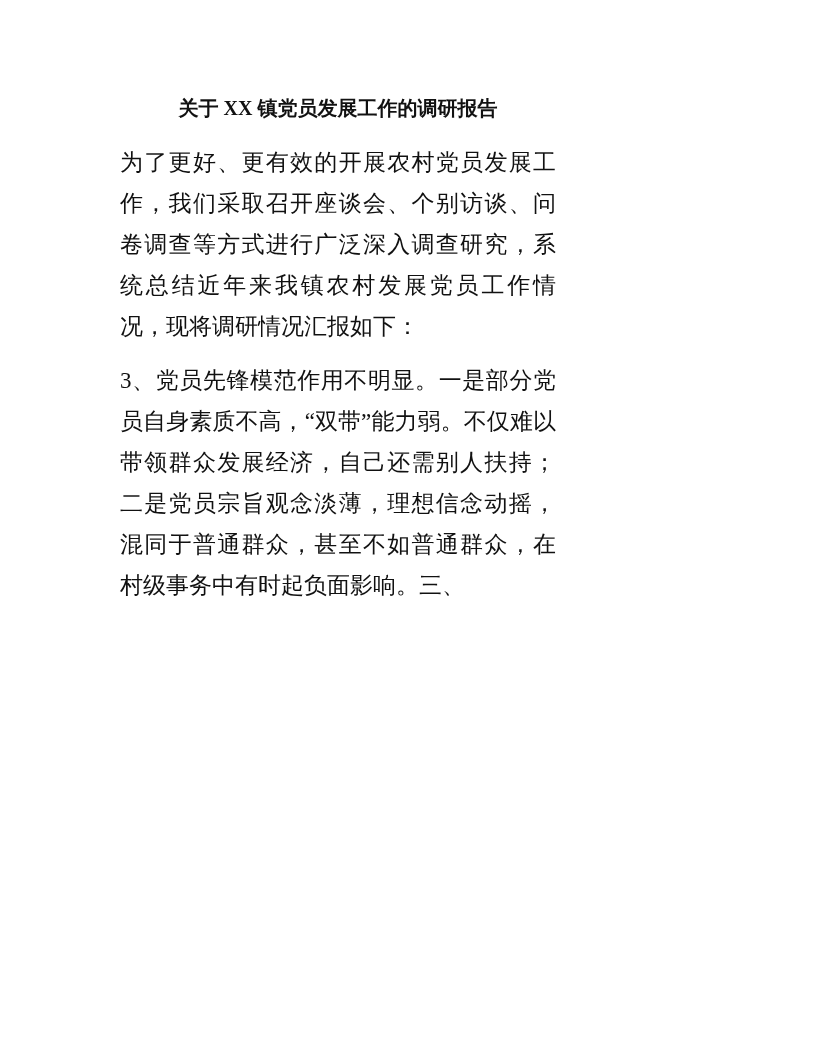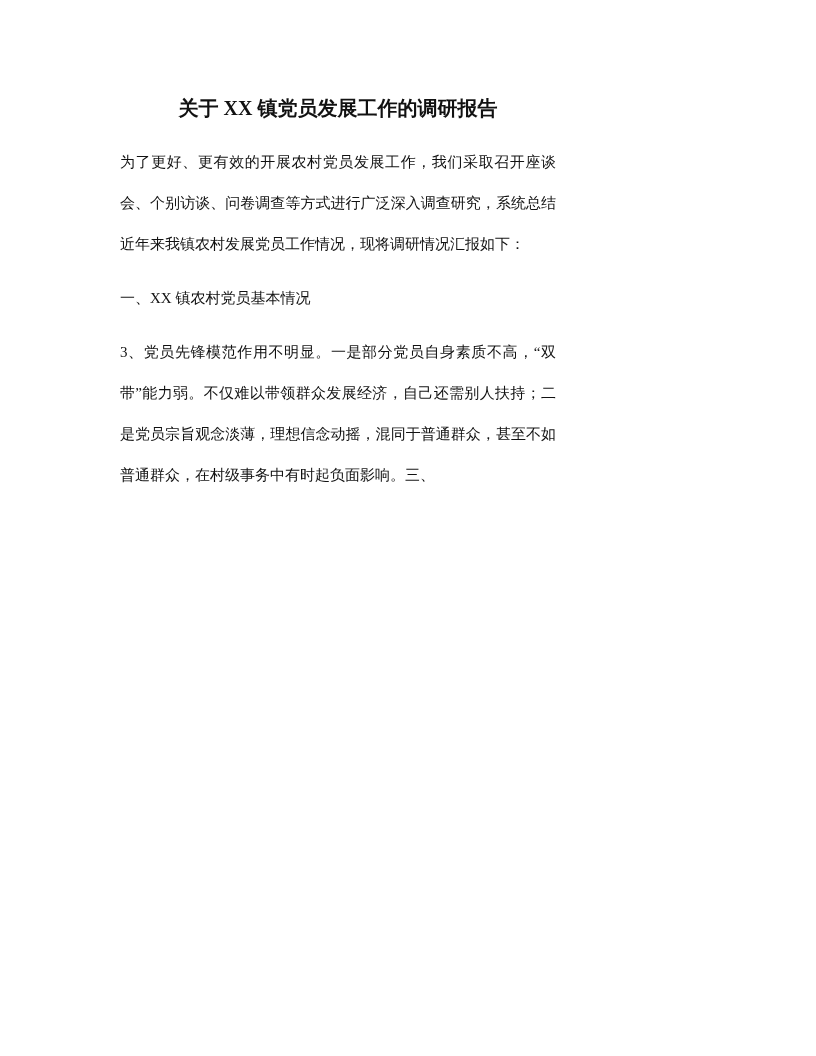--- a/index.html
+++ b/index.html
@@ -18,34 +18,33 @@
     overflow: hidden;
   }
   .doc-title {
     font-size: 20px;
     font-weight: bold;
     line-height: 41px;
     text-align: center;
     margin: 0 0 13px 0;
   }
   .para {
-    font-size: 15px;
+    font-size: 23px;
     line-height: 41px;
     text-align: justify;
     margin: 0 0 13px 0;
     word-break: break-all;
   }
 </style>
 </head>
 <body>
 
 <div class="page">
   <h1 class="doc-title">关于 XX 镇党员发展工作的调研报告</h1>
 
   <p class="para">为了更好、更有效的开展农村党员发展工作，我们采取召开座谈会、个别访谈、问卷调查等方式进行广泛深入调查研究，系统总结近年来我镇农村发展党员工作情况，现将调研情况汇报如下：</p>
 
-  <p class="para">一、XX 镇农村党员基本情况</p>
 
 
 
 
   <p class="para">3、党员先锋模范作用不明显。一是部分党员自身素质不高，“双带”能力弱。不仅难以带领群众发展经济，自己还需别人扶持；二是党员宗旨观念淡薄，理想信念动摇，混同于普通群众，甚至不如普通群众，在村级事务中有时起负面影响。三、</p>
 </div>
 
 </body></html>

